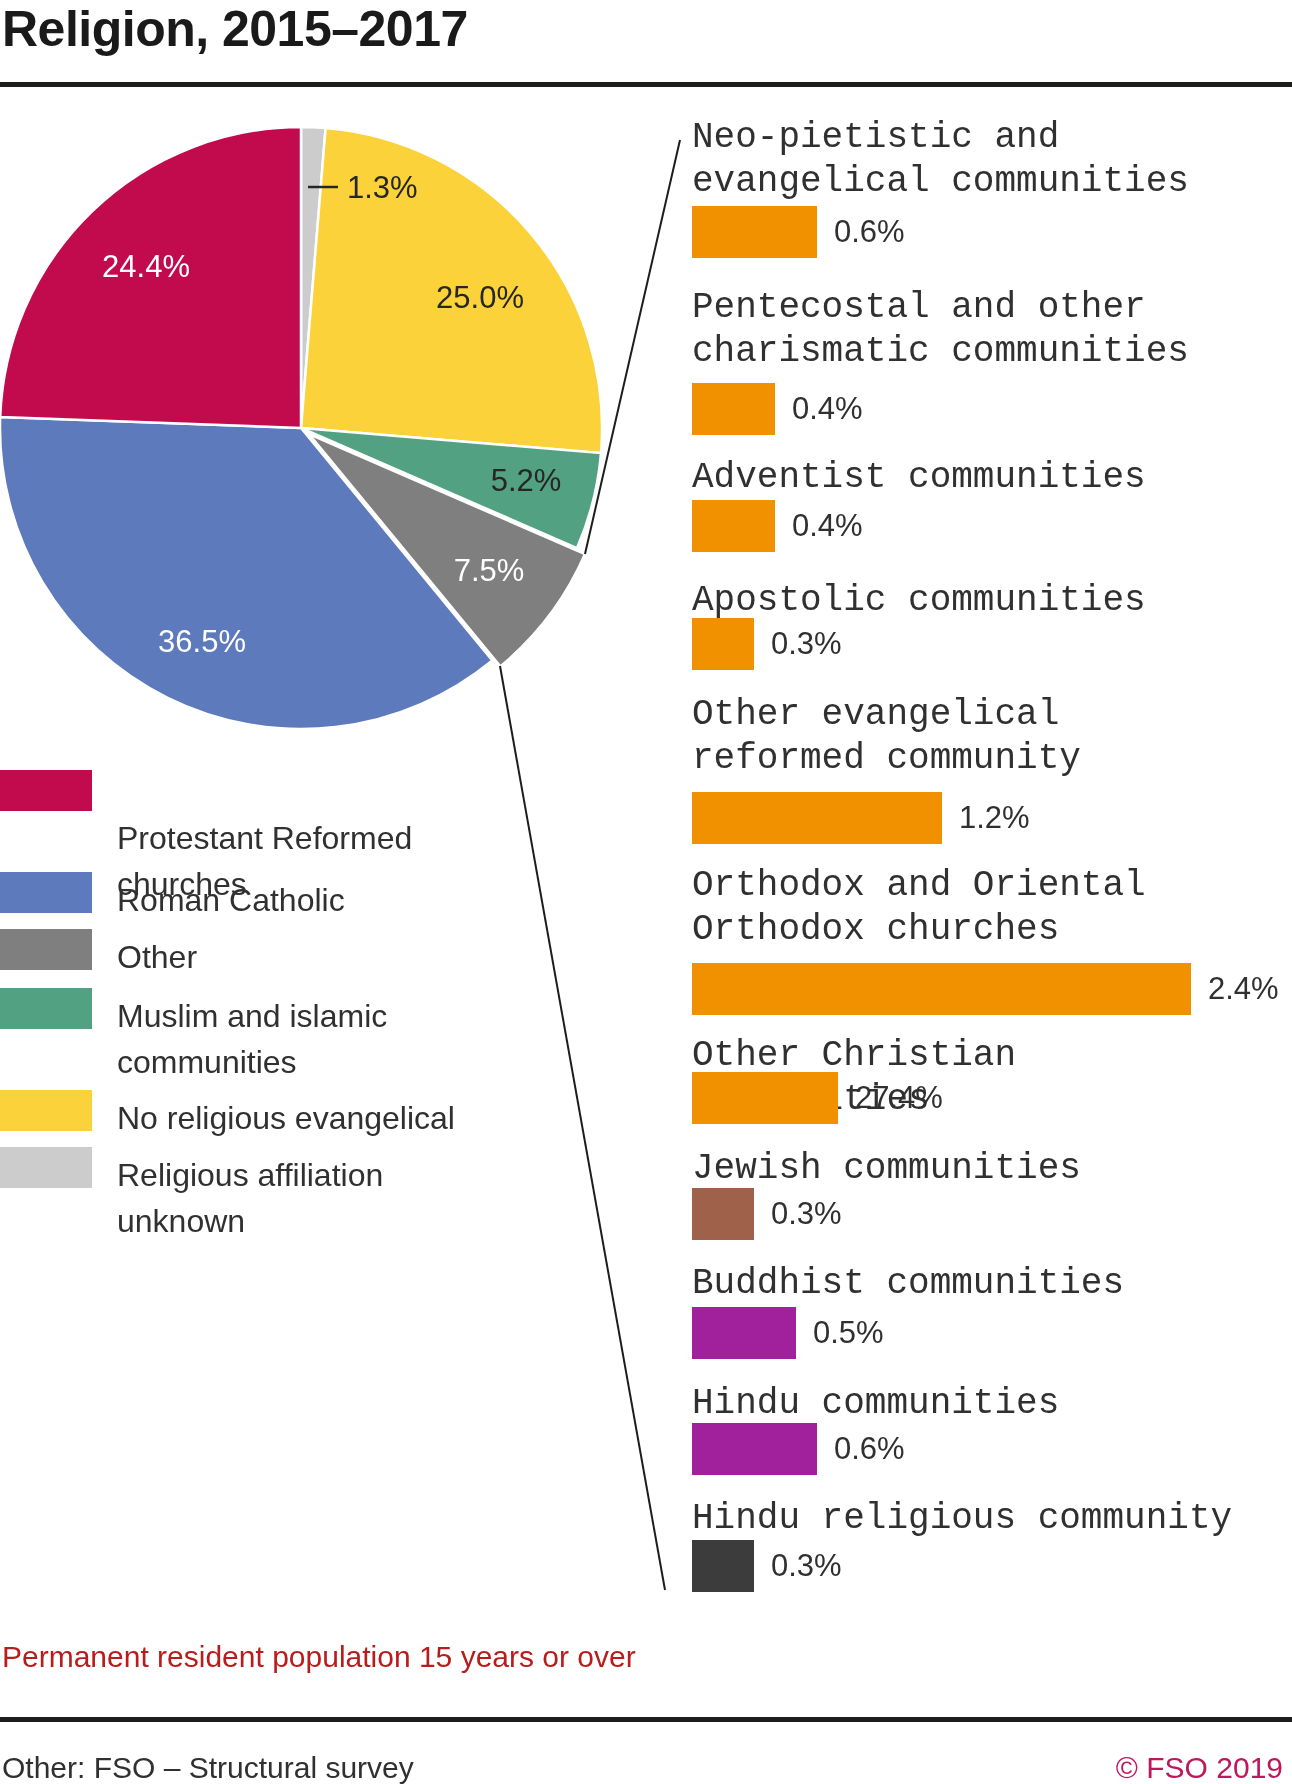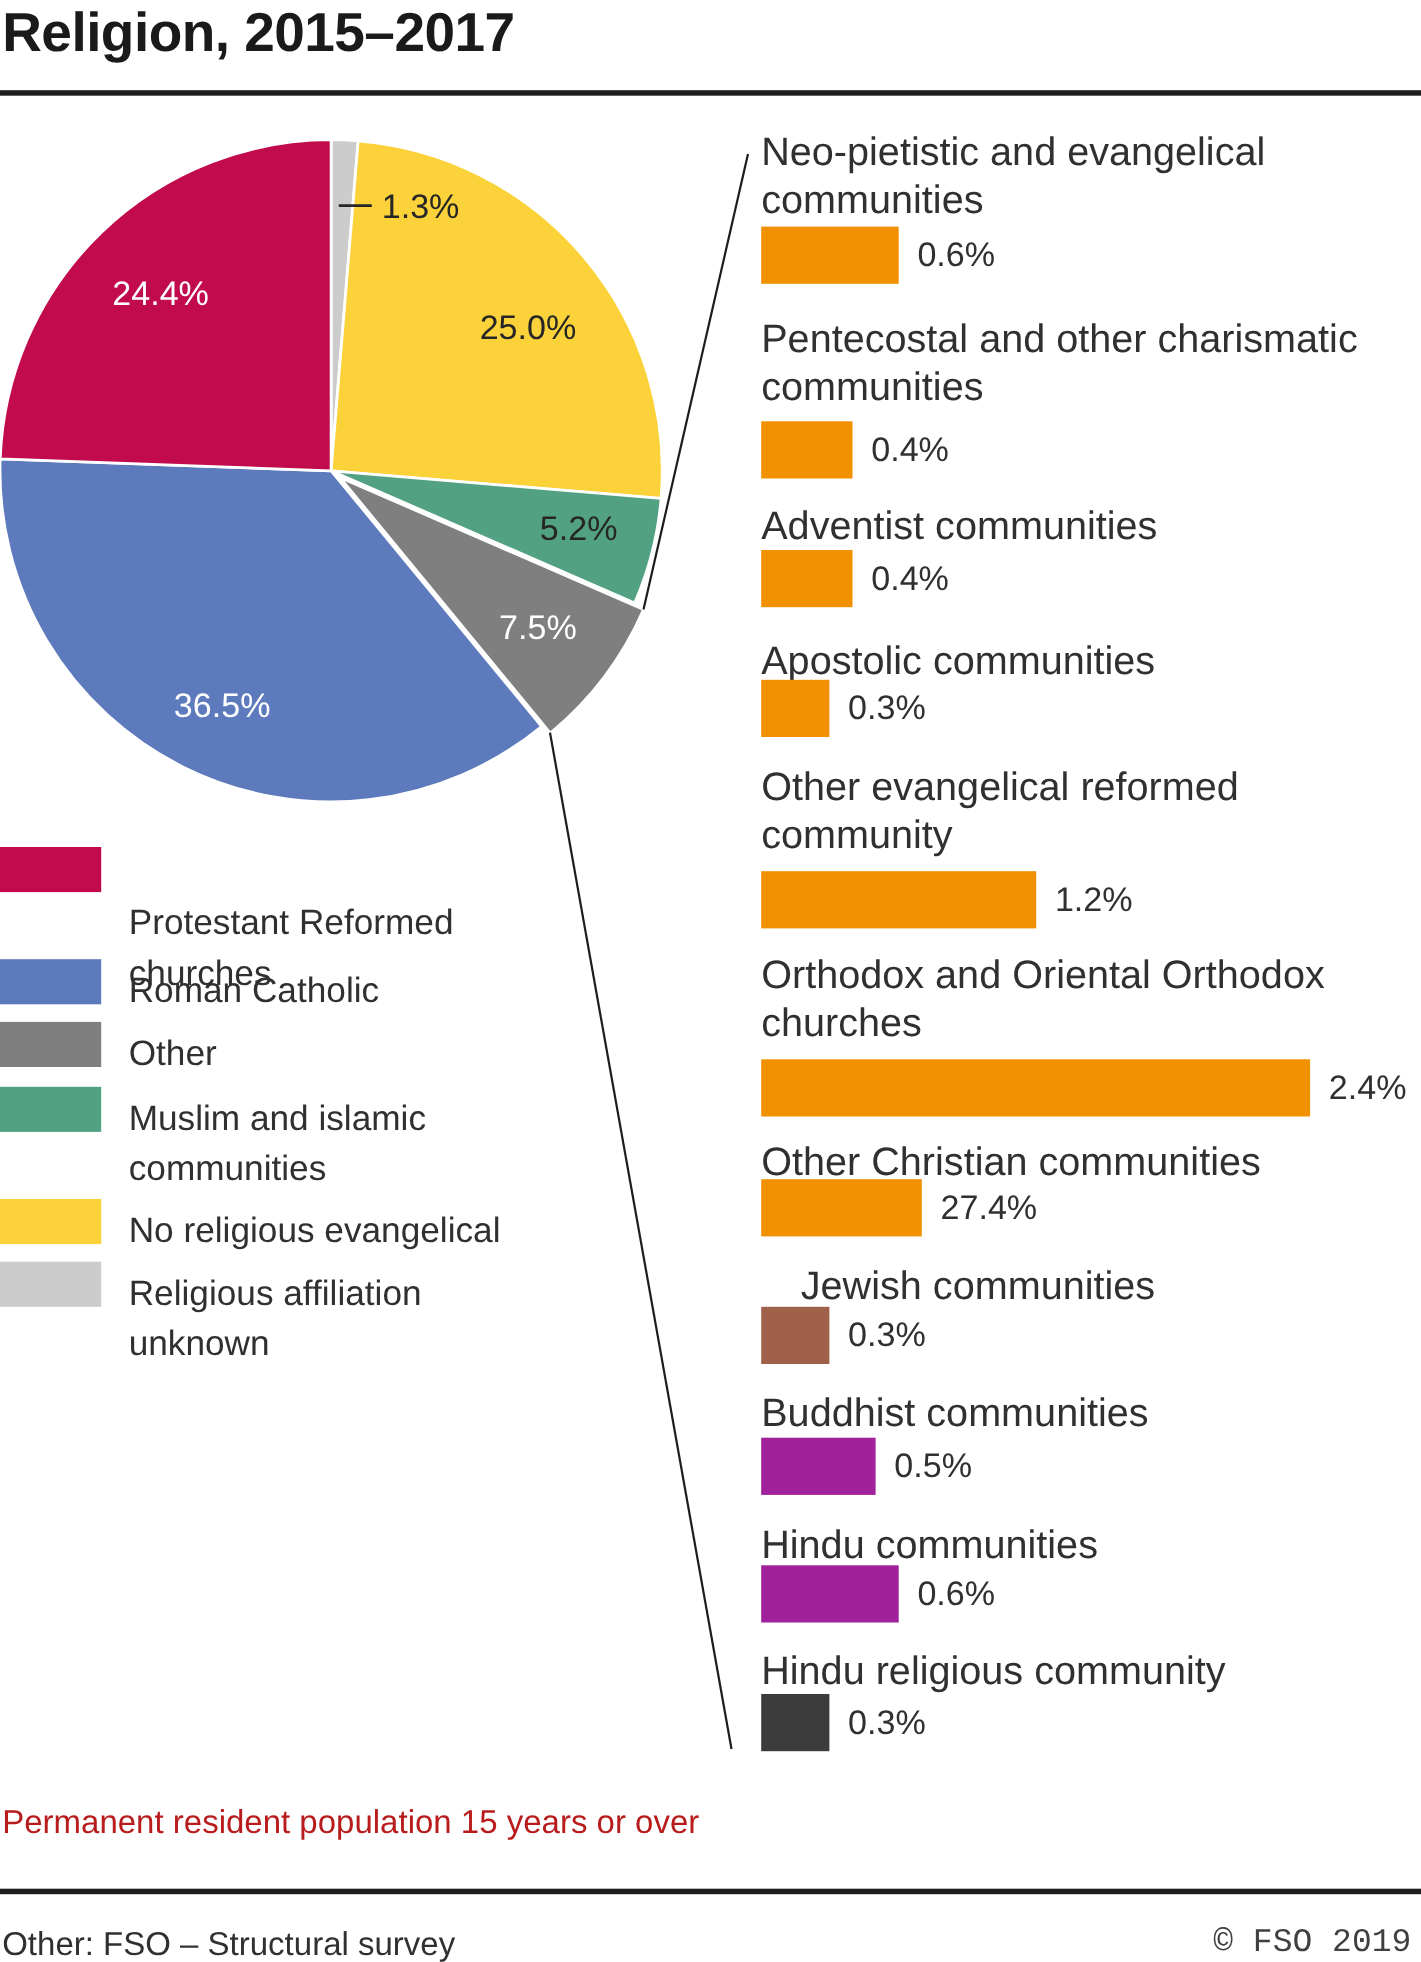--- a/index.html
+++ b/index.html
@@ -26,29 +26,29 @@
   }
   
   .legend-swatch{left:0;width:92px;height:41px;}
   .legend-label{
     left:117px;max-width:400px;
     font-size:32px;line-height:46px;color:#303030;
   }
   
   .bd-label{
     left:692px;width:560px;
-    font-size:36px;line-height:44px;color:#303030;
+    font-size:36px;line-height:44px;color:#303030;font-family:Liberation Mono, monospace;
   }
   .bd-bar{height:52px;}
   .bd-value{
     font-size:31px;line-height:36px;color:#303030;white-space:nowrap;
   }
   #footnote{left:2px;top:1640px;font-size:30px;line-height:34px;color:#b91c1c;}
   #source-text{left:2px;top:1751px;font-size:30px;line-height:33px;color:#303030;}
-  #copyright-text{right:9px;top:1751px;font-size:30px;line-height:33px;color:#404040;text-align:right;font-family:Liberation Mono, monospace;}
+  #copyright-text{right:9px;top:1751px;font-size:30px;line-height:33px;color:#be185d;text-align:right;}
 </style>
 </head>
 <body>
 
 <div class="abs" id="title">Religion, 2015–2017</div>
 <div class="abs rule" id="title-rule"></div>
 
 <svg class="abs" id="pie-overlay" width="1292" height="1784" viewBox="0 0 1292 1784" xmlns="http://www.w3.org/2000/svg">
     <path d="M 301 428 L 301.0 127.0 A 301 301 0 0 1 325.6 128.0 Z" fill="#cccccc" stroke="#ffffff" stroke-width="2.5"></path>
     <path d="M 301 428 L 325.6 128.0 A 301 301 0 0 1 601.0 453.1 Z" fill="#fcd23a" stroke="#ffffff" stroke-width="2.5"></path>
@@ -97,21 +97,21 @@
     <div class="abs bd-value" style="left: 771px; top: 626px;">0.3%</div>
     <div class="abs bd-label" style="top: 693px;">Other evangelical reformed community</div>
     <div class="abs bd-bar" style="left: 692px; top: 792px; width: 250px; background: rgb(242, 145, 0);"></div>
     <div class="abs bd-value" style="left: 959px; top: 800px;">1.2%</div>
     <div class="abs bd-label" style="top: 864px;">Orthodox and Oriental Orthodox churches</div>
     <div class="abs bd-bar" style="left: 692px; top: 963px; width: 499px; background: rgb(242, 145, 0);"></div>
     <div class="abs bd-value" style="left: 1208px; top: 971px;">2.4%</div>
     <div class="abs bd-label" style="top: 1034px;">Other Christian communities</div>
     <div class="abs bd-bar" style="left: 692px; top: 1072px; width: 146px; background: rgb(242, 145, 0);"></div>
     <div class="abs bd-value" style="left: 855px; top: 1080px;">27.4%</div>
-    <div class="abs bd-label" style="top: 1147px; margin-left: 36px;">Jewish communities</div>
+    <div class="abs bd-label" style="top: 1147px;">Jewish communities</div>
     <div class="abs bd-bar" style="left: 692px; top: 1188px; width: 62px; background: rgb(160, 97, 74);"></div>
     <div class="abs bd-value" style="left: 771px; top: 1196px;">0.3%</div>
     <div class="abs bd-label" style="top: 1262px;">Buddhist communities</div>
     <div class="abs bd-bar" style="left: 692px; top: 1307px; width: 104px; background: rgb(161, 33, 156);"></div>
     <div class="abs bd-value" style="left: 813px; top: 1315px;">0.5%</div>
     <div class="abs bd-label" style="top: 1382px;">Hindu communities</div>
     <div class="abs bd-bar" style="left: 692px; top: 1423px; width: 125px; background: rgb(161, 33, 156);"></div>
     <div class="abs bd-value" style="left: 834px; top: 1431px;">0.6%</div>
     <div class="abs bd-label" style="top: 1497px;">Hindu religious community</div>
     <div class="abs bd-bar" style="left: 692px; top: 1540px; width: 62px; background: rgb(60, 60, 60);"></div>

